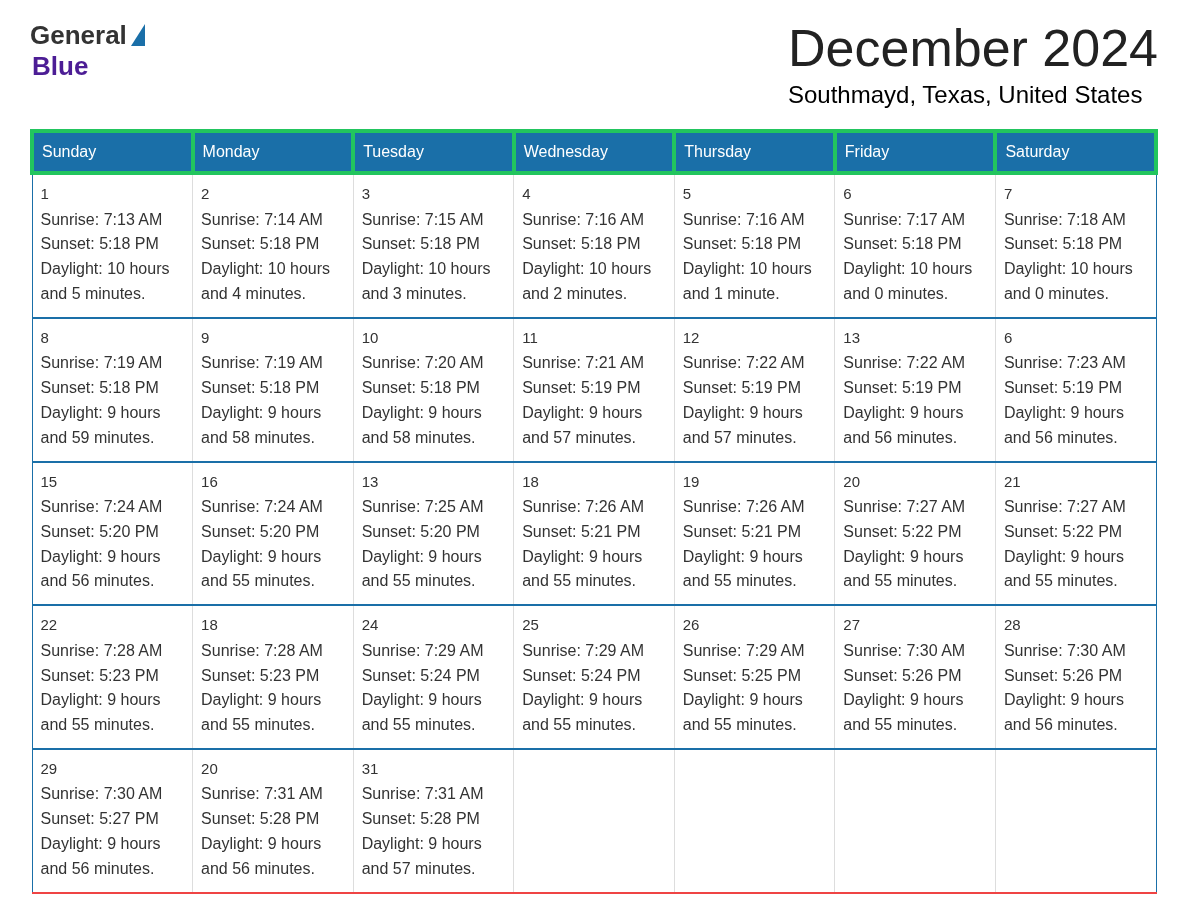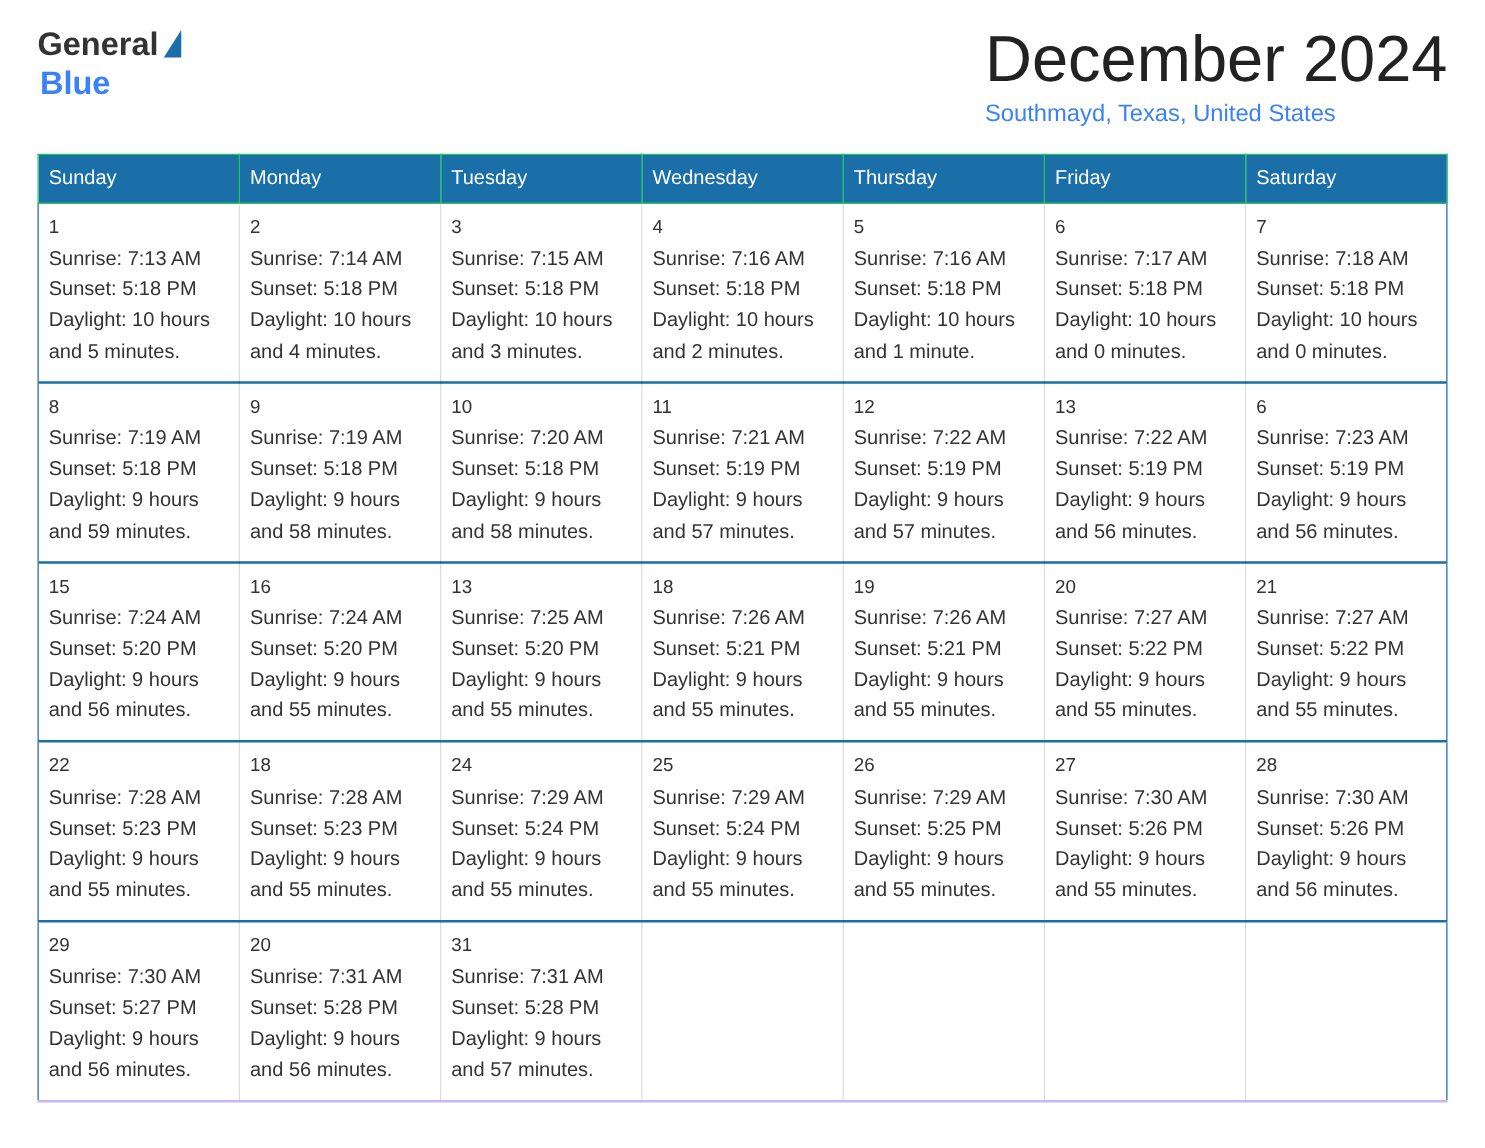--- a/index.html
+++ b/index.html
@@ -35,51 +35,51 @@
       width: 0;
       height: 0;
       border-left: 14px solid transparent;
       border-bottom: 22px solid #1a6fa8;
       margin-left: 4px;
       margin-bottom: 2px;
     }
     .logo-blue {
       font-size: 26px;
       font-weight: bold;
-      color: #3b82f6;
+      color: #4c1d95;
       margin-left: 2px;
     }
     .title-area {
     }
     .calendar-title {
       font-size: 52px;
       font-weight: normal;
       color: #222;
       line-height: 1.1;
     }
     .calendar-subtitle {
-      font-size: 19px;
-      color: #3b82f6;
+      font-size: 24px;
+      color: #000000;
       margin-top: 4px;
     }
     .calendar-table {
       width: 100%;
       border-collapse: collapse;
       table-layout: fixed;
     }
     .calendar-table thead tr {
       background-color: #1a6fa8;
       color: #fff;
     }
     .calendar-table thead th {
       padding: 10px 8px;
       font-size: 16px;
       font-weight: normal;
       text-align: left;
-      border: 1px solid #22c55e;
+      border: 4px solid #22c55e;
     }
     .calendar-table tbody tr {
       border-bottom: 2px solid #1a6fa8;
     }
     .calendar-table tbody td {
       vertical-align: top;
       padding: 8px 8px 10px 8px;
       font-size: 13px;
       border-left: 1px solid #ddd;
       border-right: 1px solid #ddd;
@@ -100,21 +100,21 @@
     }
     .day-info {
       font-size: 16px;
       color: #333;
       line-height: 1.55;
     }
     .empty-cell {
       background: #fff;
     }
     .calendar-table tbody tr:last-child {
-      border-bottom: 2px solid #c4b5fd;
+      border-bottom: 2px solid #ef4444;
     }
   </style>
 </head>
 <body>
 
 <div class="header-area">
   <div class="logo">
     <div class="logo-top">
       <span class="logo-general">General</span>
       <div class="logo-triangle"></div>

